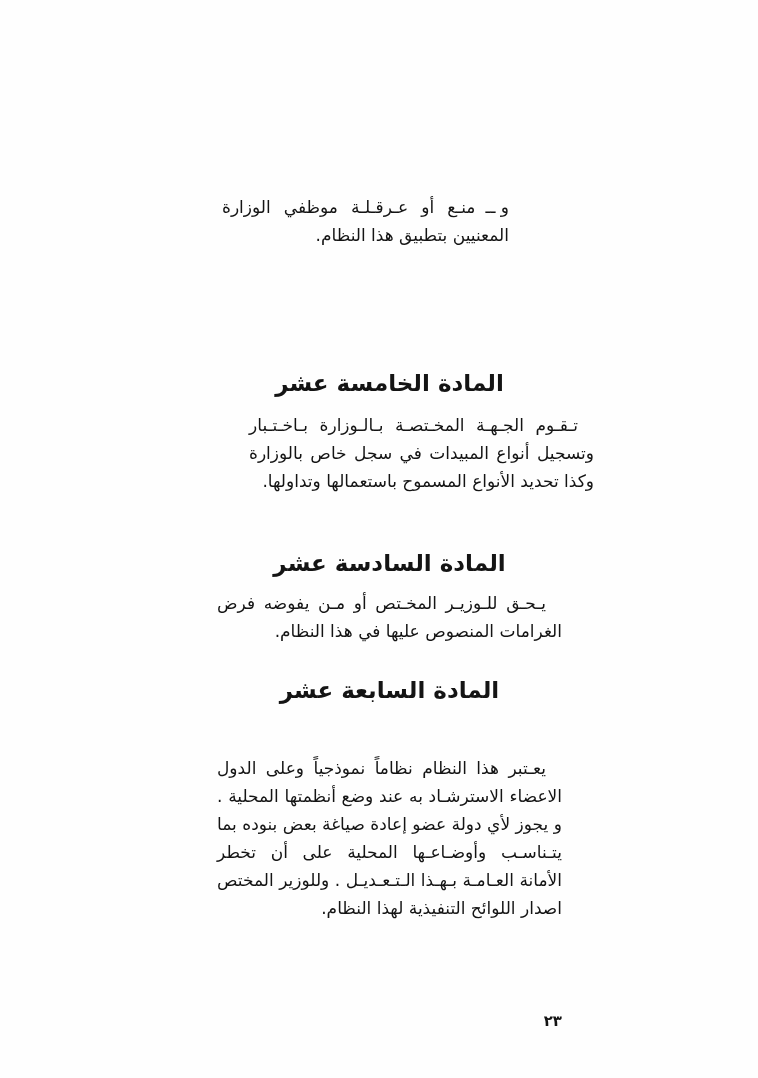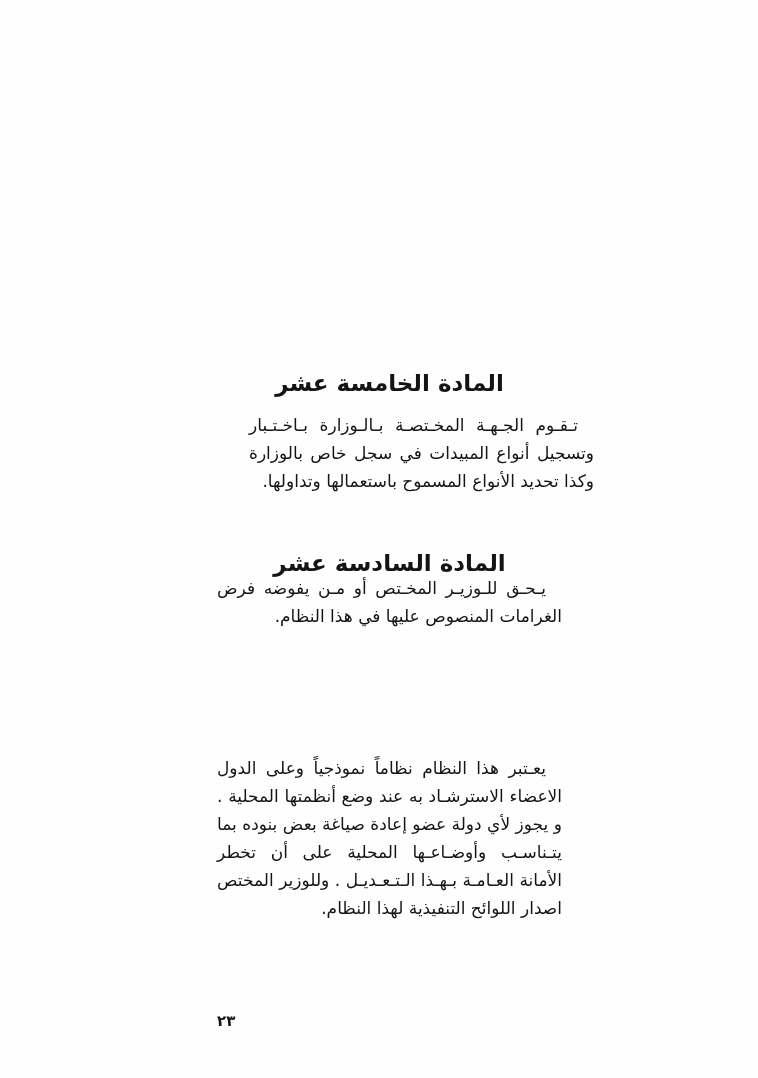--- a/index.html
+++ b/index.html
@@ -54,45 +54,47 @@
     text-align: justify;
     text-indent: 16px;
   }
   
   .page-number {
     left: 217px;
     width: 345px;
     top: 1012px;
     font-size: 15px;
     font-weight: bold;
-    text-align: left;
+    text-align: right;
     letter-spacing: 4px;
   }
   .pos-clause-w { top: 176px; }
   .pos-clause-z { top: 233px; }
   .pos-h15 { top: 348px; }
   .pos-p15 { top: 394px; margin-left: 32px; }
   .pos-h16 { top: 528px; }
-  .pos-p16 { top: 557px; }
+  .pos-p16 { top: 572px; }
   .pos-h17 { top: 655px; }
   .pos-p17 { top: 737px; }
 </style>
 </head>
 <body>
 
 <div class="page">
 
+  <p class="content-block clause pos-clause-w"><span class="marker">و ــ</span><span>منـع أو عـرقـلـة موظفي الوزارة المعنيين بتطبيق هذا النظام.</span></p>
 
 
   <h2 class="content-block article-heading pos-h15">المادة الخامسة عشر</h2>
 
   <p class="content-block article-body pos-p15">تـقـوم الجـهـة المخـتصـة بـالـوزارة بـاخـتـبار وتسجيل أنواع المبيدات في سجل خاص بالوزارة وكذا تحديد الأنواع المسموح باستعمالها وتداولها.</p>
 
   <h2 class="content-block article-heading pos-h16">المادة السادسة عشر</h2>
 
   <p class="content-block article-body pos-p16">يـحـق للـوزيـر المخـتص أو مـن يفوضه فرض الغرامات المنصوص عليها في هذا النظام.</p>
 
+  <h2 class="content-block article-heading pos-h17">المادة السابعة عشر</h2>
 
   <p class="content-block article-body pos-p17">يعـتبر هذا النظام نظاماً نموذجياً وعلى الدول الاعضاء الاسترشـاد به عند وضع أنظمتها المحلية . و يجوز لأي دولة عضو إعادة صياغة بعض بنوده بما يتـناسـب وأوضـاعـها المحلية على أن تخطر الأمانة العـامـة بـهـذا الـتـعـديـل . وللوزير المختص اصدار اللوائح التنفيذية لهذا النظام.</p>
 
   <div class="content-block page-number">٢٣</div>
 
 </div>
 
 </body></html>

